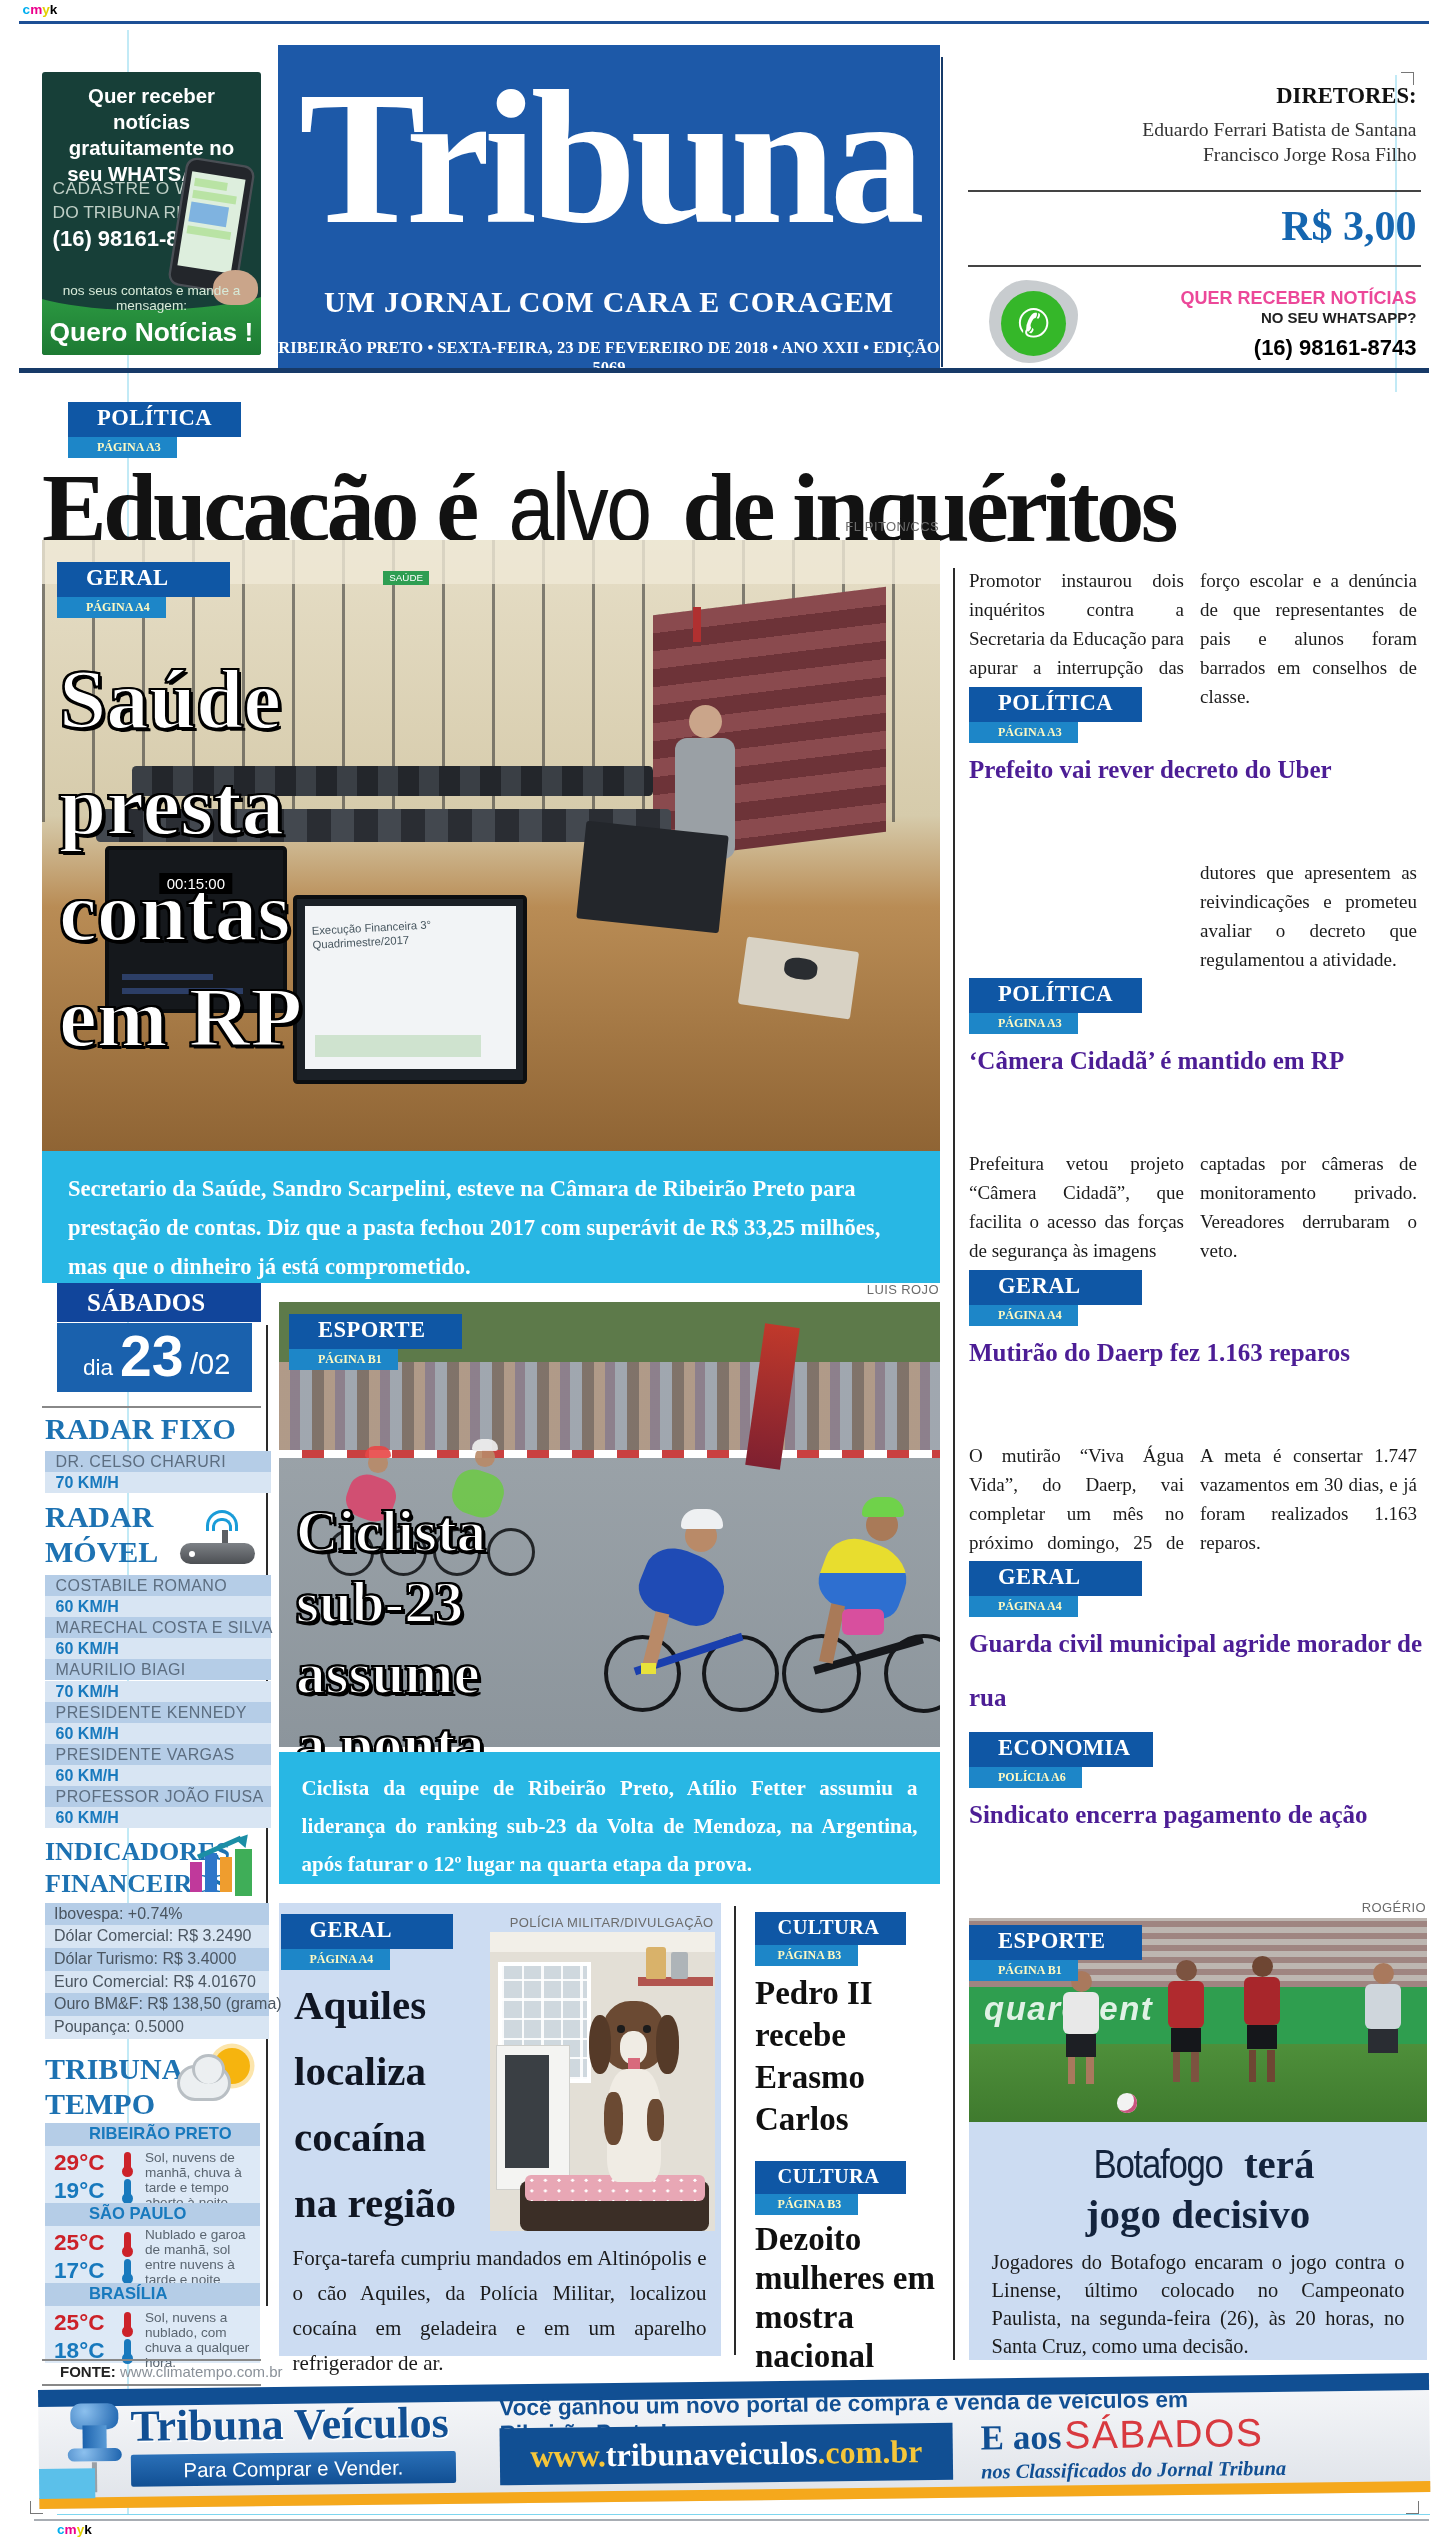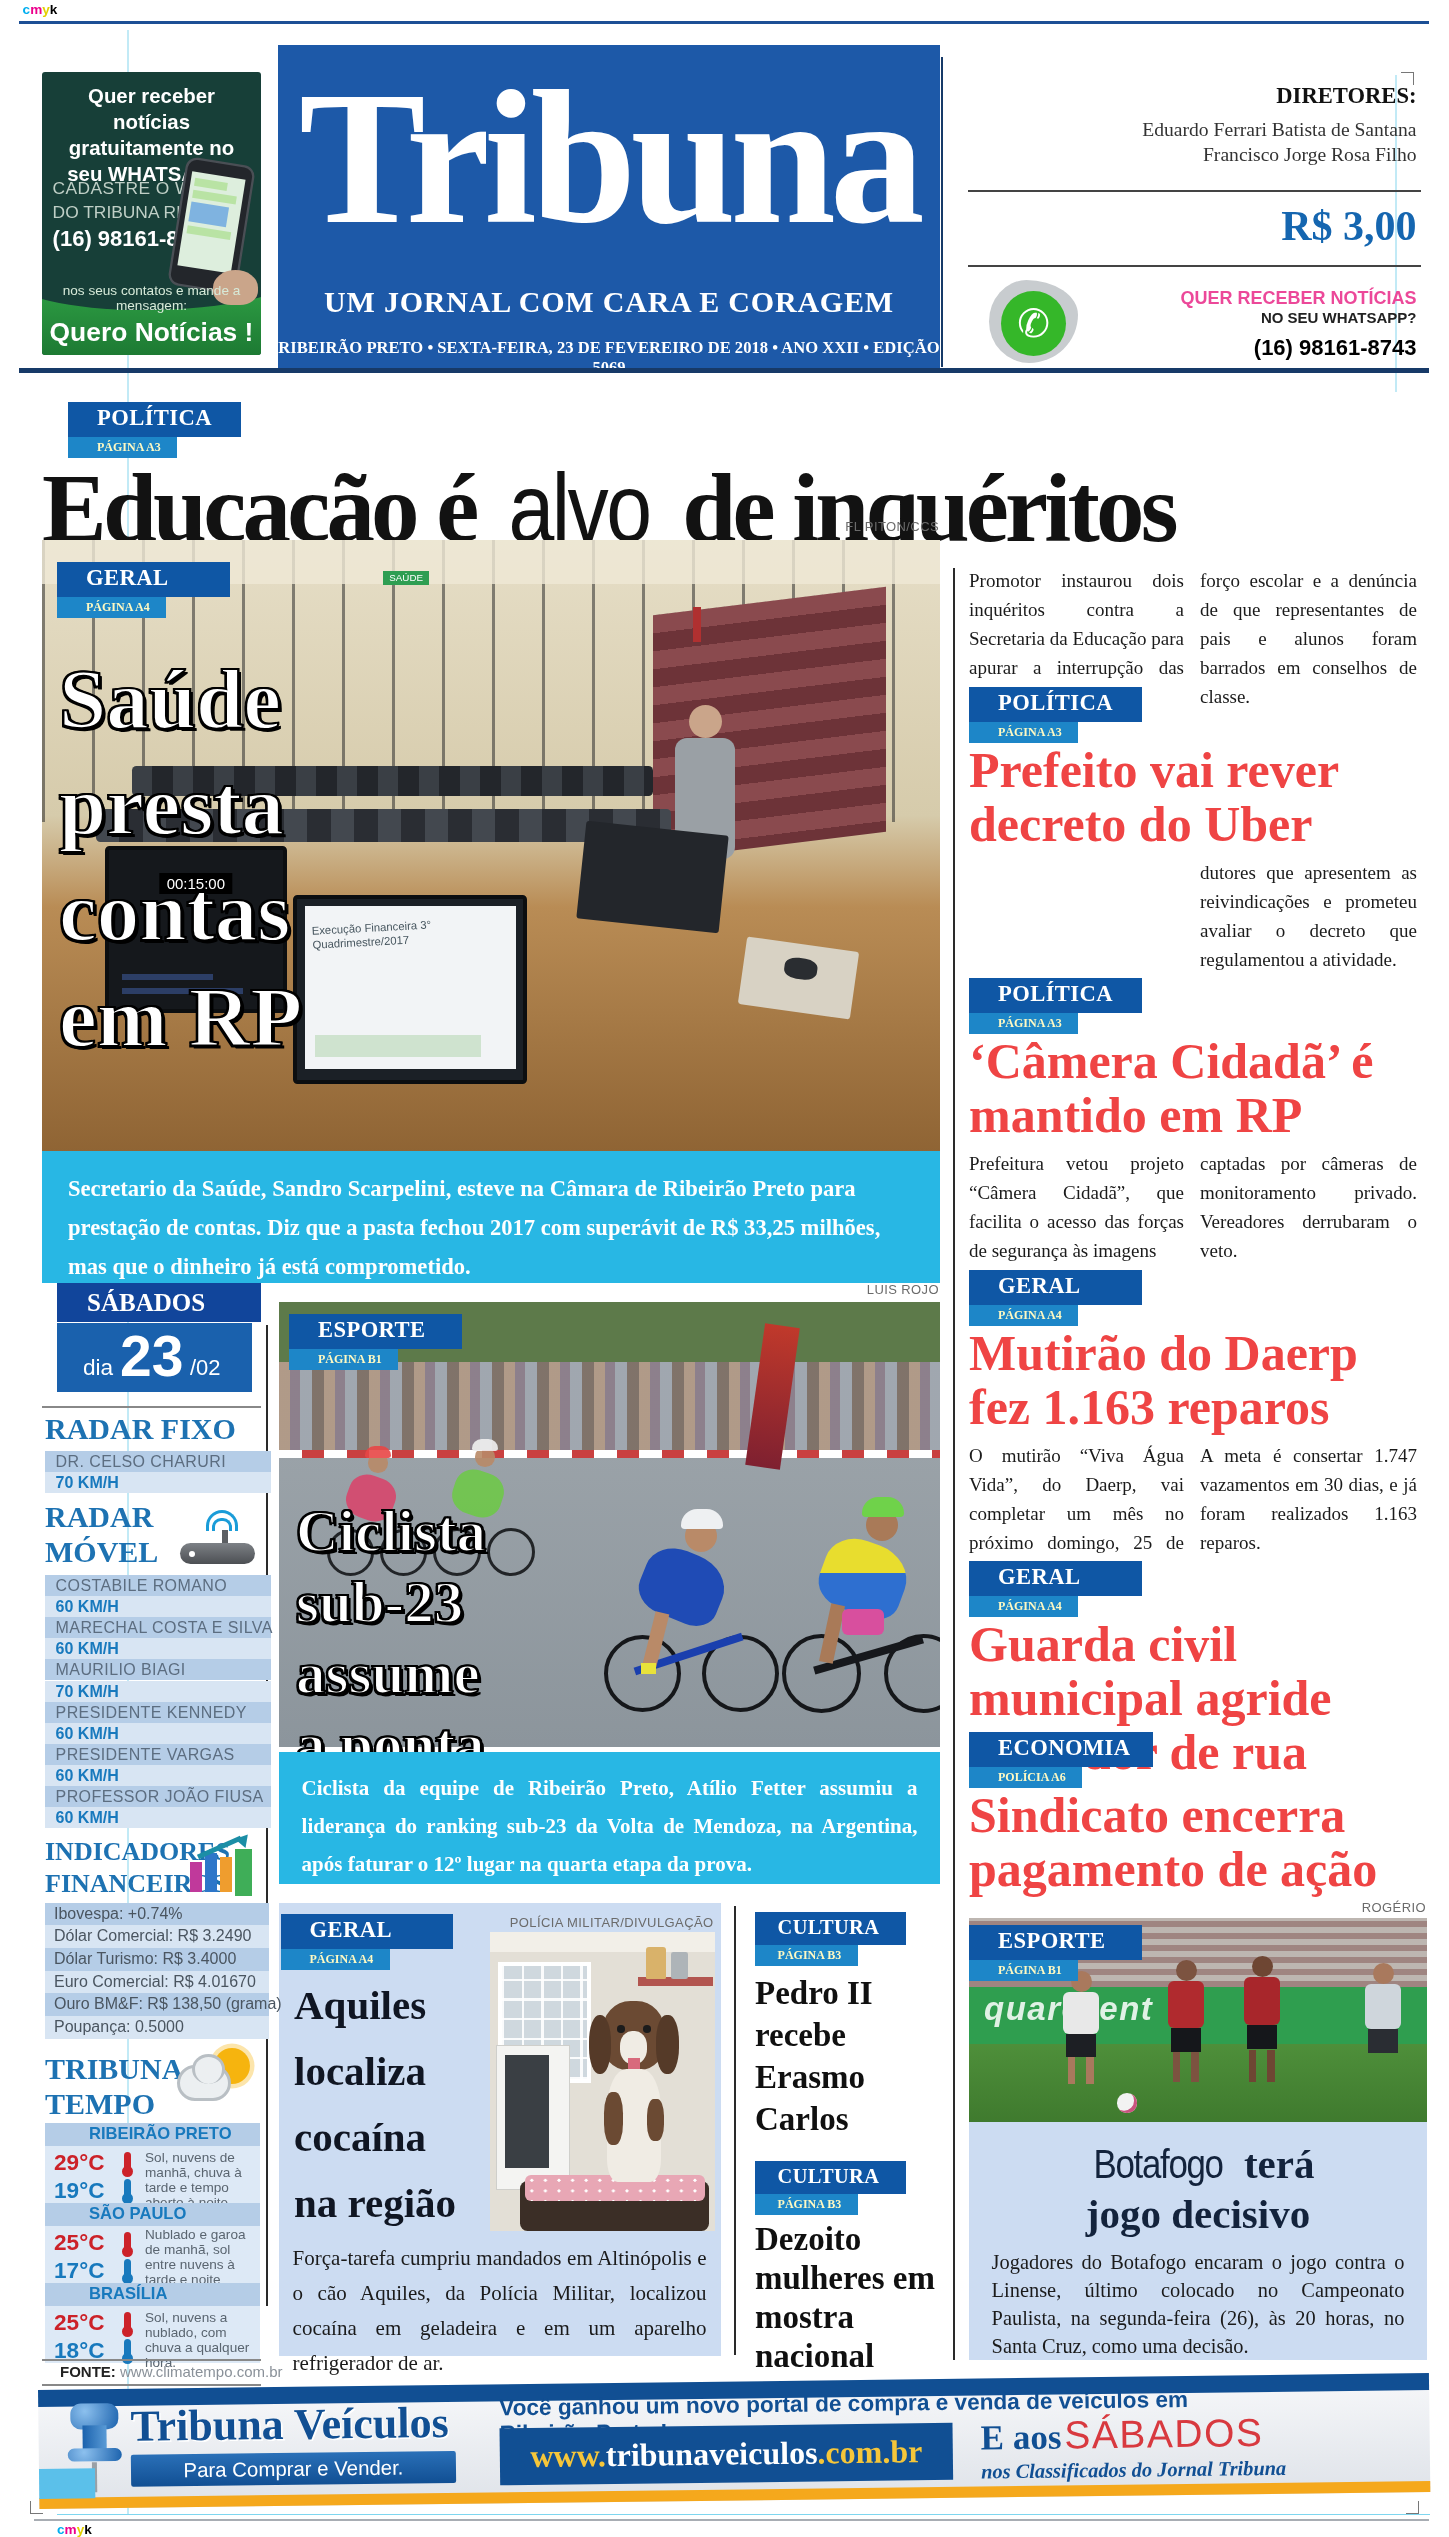--- a/index.html
+++ b/index.html
@@ -15,21 +15,21 @@
   .corner{width:12px;height:12px}
   
   .tag .s{display:block;width:max-content;min-width:121px;background:#0f57a5;color:#fff;
           font-weight:700;font-size:22.6px;line-height:1;padding:5.3px 22.6px 7.5px 29px;letter-spacing:0.4px}
   .tag .p{display:block;width:max-content;background:#1d86c8;color:#fef9c3;
           font-weight:700;font-size:12px;line-height:1;padding:3.8px 16.6px 5.3px 29px}
   
   .leadhead{font-weight:700;font-size:97px;letter-spacing:-3.8px;white-space:nowrap;color:#121212;line-height:1}
   .lightword{font-family:"Liberation Sans",sans-serif;font-weight:400;letter-spacing:-3px;
              display:inline-block;transform:scaleX(.85);transform-origin:center}
-  .rh{font-weight:700;font-size:50px;line-height:54px;color:#ef4444}
+  .rh{font-weight:700;font-size:25px;line-height:54px;color:#4c1d95}
   .bt{font-size:19px;line-height:29px;text-align:justify;color:#1b1b1b}
   .overlayhead{color:#fff;font-weight:700;-webkit-text-stroke:1.9px #000;
                text-shadow:3px 3px 0 #000,-1.5px 1.5px 0 #000,1.5px -1.5px 0 #000,-1.5px -1.5px 0 #000;line-height:1}
   .credit{font-family:"Liberation Sans",sans-serif;font-size:13px;color:#6b6b6b;letter-spacing:0.4px}
   .cyancap{background:#28b7e4;color:#fff;font-weight:700}
   
   .railhead{font-weight:700;color:#1d72b2}
   .rname{background:#b5cde7;color:#5c6d80;font-family:"Liberation Sans",sans-serif;font-size:16px;
          line-height:21px;padding-left:10.6px;letter-spacing:0.4px;white-space:nowrap}
   .rspeed{background:#d8e5f3;color:#1879bd;font-family:"Liberation Sans",sans-serif;font-weight:700;
@@ -365,21 +365,21 @@
   <div class="abs tag" style="left:755px;top:2161px">
     <span class="s" style="font-size:20.4px;min-width:106px;padding-left:22.6px">CULTURA</span>
     <span class="p" style="padding-left:22.6px">PÁGINA B3</span>
   </div>
   <div class="abs" style="left:755px;top:2220px;width:189px;font-weight:700;font-size:33px;line-height:39px;color:#101010">Dezoito mulheres em mostra nacional</div>
 
   <div class="abs" style="left:57px;top:1283px;width:204px;height:39px;background:#11459b;color:#fff;font-weight:700;font-size:25px;line-height:39px;padding-left:30px;box-sizing:border-box">SÁBADOS</div>
   <div class="abs sans" style="left:57px;top:1323px;width:195px;height:69px;background:#1a61ad;color:#fff">
     <span style="position:absolute;left:26px;bottom:10.6px;font-size:22.6px">dia</span>
     <span style="position:absolute;left:63px;bottom:3px;font-size:57px;font-weight:700">23</span>
-    <span style="position:absolute;left:133px;bottom:10.6px;font-size:22px">/02</span>
+    <span style="position:absolute;left:133px;bottom:10.6px;font-size:29px">/02</span>
   </div>
   <div class="abs" style="left:42px;top:1406px;width:219px;height:1.5px;background:#888"></div>
 
   <div class="abs railhead" style="left:45px;top:1412px;font-size:30px">RADAR FIXO</div>
   <div class="abs rname" style="left:45px;top:1451px;width:215px">DR. CELSO CHARURI</div>
   <div class="abs rspeed" style="left:45px;top:1472px;width:215px">70 KM/H</div>
 
   <div class="abs railhead" style="left:45px;top:1499px;font-size:30px;line-height:35px">
     <div>RADAR</div>
     <div>MÓVEL</div>

